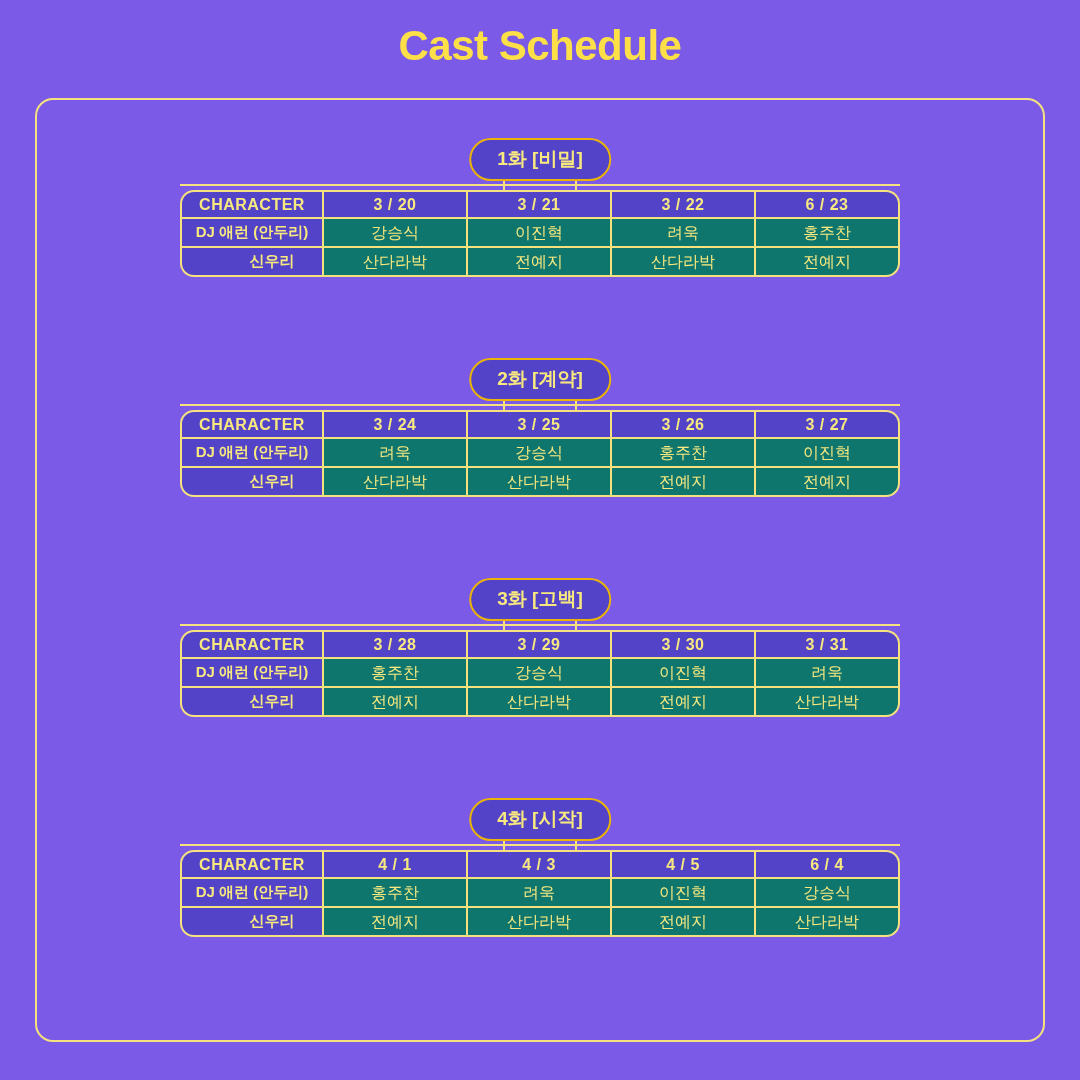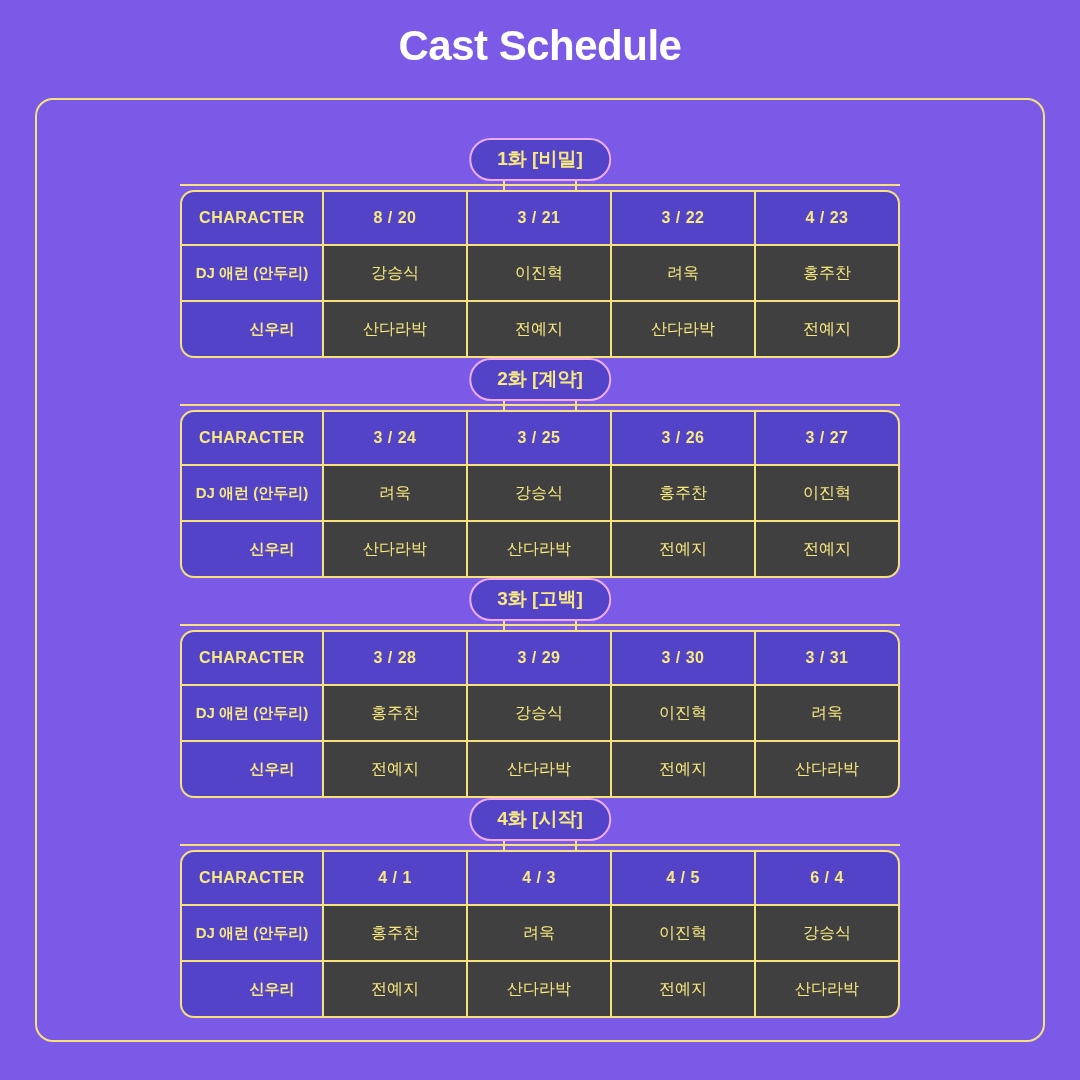--- a/index.html
+++ b/index.html
@@ -19,21 +19,21 @@
   
   #page-title {
     position: absolute;
     top: 22px;
     left: 0;
     width: 1080px;
     text-align: center;
     font-size: 42px;
     font-weight: bold;
     letter-spacing: -0.5px;
-    color: #ffffff;
+    color: #fde047;
   }
 
   
   #outer-frame {
     position: absolute;
     left: 35px;
     top: 98px;
     width: 1010px;
     height: 944px;
     border: 2px solid #f5e27e;
@@ -52,21 +52,21 @@
   .episode-block[data-ep="3"] { top: 798px; }
 
   
   .ep-badge {
     position: absolute;
     left: 50%;
     transform: translateX(-50%);
     top: 0;
     z-index: 4;
     background: #5243c8;
-    border: 2px solid #f0abfc;
+    border: 2px solid #eab308;
     border-radius: 22px;
     padding: 8px 26px 9px 26px;
     color: #f8e97f;
     font-size: 19px;
     font-weight: bold;
     white-space: nowrap;
     line-height: 1.15;
   }
 
   
@@ -95,21 +95,21 @@
     position: absolute;
     left: 180px;
     top: 52px;
     width: 720px;
     border-collapse: separate;
     border-spacing: 0;
     table-layout: fixed;
     z-index: 2;
   }
   .sched-table td {
-    height: 56px;
+    height: 29px;
     border: 2px solid #f5e27e;
     text-align: center;
     vertical-align: middle;
     color: #f8e97f;
     font-size: 16px;
     line-height: 1.1;
     background: #7a5ae6;
   }
   
   .sched-table td + td { border-left: none; }
@@ -128,21 +128,21 @@
   .sched-table tr.head td.char-head {
     font-size: 16px;
   }
   
   .sched-table td.char-cell {
     background: #5243c8;
     font-weight: bold;
     font-size: 15px;
   }
   .sched-table td.data-cell {
-    background: #404040;
+    background: #0f766e;
     font-size: 16px;
   }
 
   
   .sched-table tr.head td:first-child { border-top-left-radius: 14px; }
   .sched-table tr.head td:last-child  { border-top-right-radius: 14px; }
   .sched-table tr.last td:first-child { border-bottom-left-radius: 14px; padding-left: 40px; }
   .sched-table tr.last td:last-child  { border-bottom-right-radius: 14px; }
 </style>
 </head>
@@ -161,24 +161,24 @@
     <colgroup>
         <col class="c-char">
         <col class="c-day">
         <col class="c-day">
         <col class="c-day">
         <col class="c-day">
       </colgroup>
     <tbody>
       <tr class="head">
         <td class="char-head">CHARACTER</td>
-        <td>8 / 20</td>
+        <td>3 / 20</td>
         <td>3 / 21</td>
         <td>3 / 22</td>
-        <td>4 / 23</td>
+        <td>6 / 23</td>
       </tr>
       <tr>
         <td class="char-cell">DJ 애런 (안두리)</td>
         <td class="data-cell">강승식</td>
         <td class="data-cell">이진혁</td>
         <td class="data-cell">려욱</td>
         <td class="data-cell">홍주찬</td>
       </tr>
       <tr class="last">
         <td class="char-cell">신우리</td>

